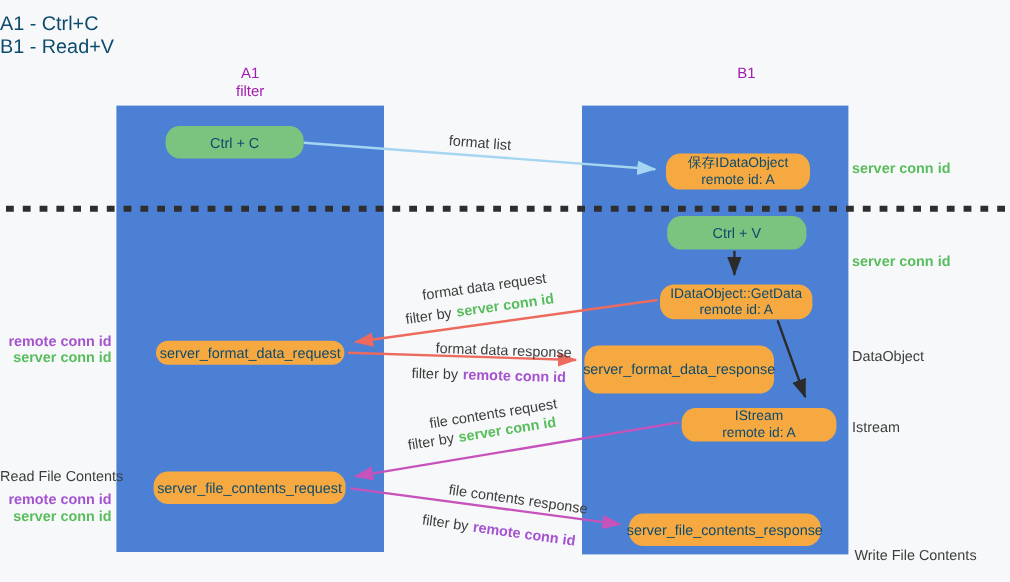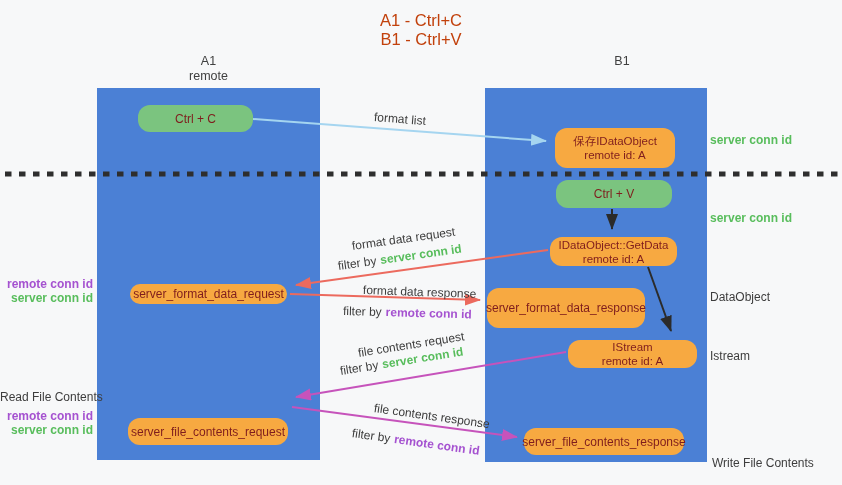--- a/index.html
+++ b/index.html
@@ -1,44 +1,44 @@
 <!DOCTYPE html>
 <html><head>
 <meta charset="utf-8">
 <style>
   html,body{margin:0;padding:0;background:#f7f8f9;}
   .canvas{position:relative;width:842px;height:485px;background:#f7f8f9;
           font-family:"Liberation Sans",sans-serif;overflow:hidden;}
   
-  .title{position:absolute;left:0;right:0;top:11px;text-align:center;
-         font-size:16.5px;color:#c2410c;line-height:19px;}
+  .title{position:absolute;left:0;right:0;top:11px;text-align:left;
+         font-size:16.5px;color:#0c4a6e;line-height:19px;}
   
-  .lane-hdr{position:absolute;text-align:center;font-size:12.5px;color:#404040;line-height:15px;}
+  .lane-hdr{position:absolute;text-align:center;font-size:12.5px;color:#a21caf;line-height:15px;}
   #hdr-left{left:97px;top:54px;width:223px;}
   #hdr-right{left:511px;top:54px;width:222px;}
   
   .lifeline{position:absolute;top:88px;background:#4b80d5;z-index:0;}
   #lane-left{left:97px;width:223px;height:372px;}
   #lane-right{left:485px;width:222px;height:374px;}
   
   #arrows{position:absolute;left:0;top:0;z-index:1;pointer-events:none;}
   
   .node{position:absolute;display:flex;align-items:center;justify-content:center;
-        color:#7f1d1d;font-size:12px;text-align:center;z-index:2;white-space:nowrap;border-radius:12px;}
+        color:#0c4a6e;font-size:12px;text-align:center;z-index:2;white-space:nowrap;border-radius:12px;}
   .node.two{flex-direction:column;font-size:11.5px;line-height:14px;}
   .green{background:#7bc47f;}
   .orange{background:#f7a941;}
   #ctrl-c{left:138px;top:105px;width:115px;height:27px;}
-  #save-obj{left:555px;top:128px;width:120px;height:40px;}
+  #save-obj{left:555px;top:128px;width:120px;height:30px;}
   #ctrl-v{left:556px;top:180px;width:116px;height:28px;}
   #getdata{left:550px;top:237px;width:127px;height:29px;text-align:center;}
   #istream{left:568px;top:340px;width:129px;height:28px;}
   #fmt-req{left:130px;top:284px;width:157px;height:20px;}
   #fmt-res{left:487px;top:288px;width:158px;height:40px;}
-  #file-req{left:128px;top:393px;width:160px;height:27px;margin-top:25px;}
+  #file-req{left:128px;top:393px;width:160px;height:27px;}
   #file-res{left:524px;top:428px;width:160px;height:27px;}
   
   .lbl{position:absolute;font-size:12px;color:#3d3d3d;white-space:nowrap;z-index:2;}
   .green-t{color:#58bd5c;font-weight:bold;}
   .purple-t{color:#a552d0;font-weight:bold;}
   .filter .green-t,.filter .purple-t{margin-left:4px;}
   #conn1{left:710px;top:133px;}
   #conn2{left:710px;top:211px;}
   #lbl-dataobject{left:710px;top:246px;margin-top:44px;}
   #lbl-istream-side{left:710px;top:349px;}
@@ -59,26 +59,26 @@
   #lbl-fcres{left:374px;top:401px;transform:rotate(8deg);}
   #lbl-filter4{left:352px;top:426px;transform:rotate(8deg);}
 </style>
 </head>
 <body>
 
 <div class="canvas">
 
   <div class="title">
     <div>A1 - Ctrl+C</div>
-    <div>B1 - Ctrl+V</div>
+    <div>B1 - Read+V</div>
   </div>
 
   <div id="hdr-left" class="lane-hdr">
     <div>A1</div>
-    <div>remote</div>
+    <div>filter</div>
   </div>
   <div id="hdr-right" class="lane-hdr">
     <div>B1</div>
   </div>
 
   <div id="lane-left" class="lifeline"></div>
   <div id="lane-right" class="lifeline"></div>
 
   <svg id="arrows" width="842" height="485">
     <defs>

